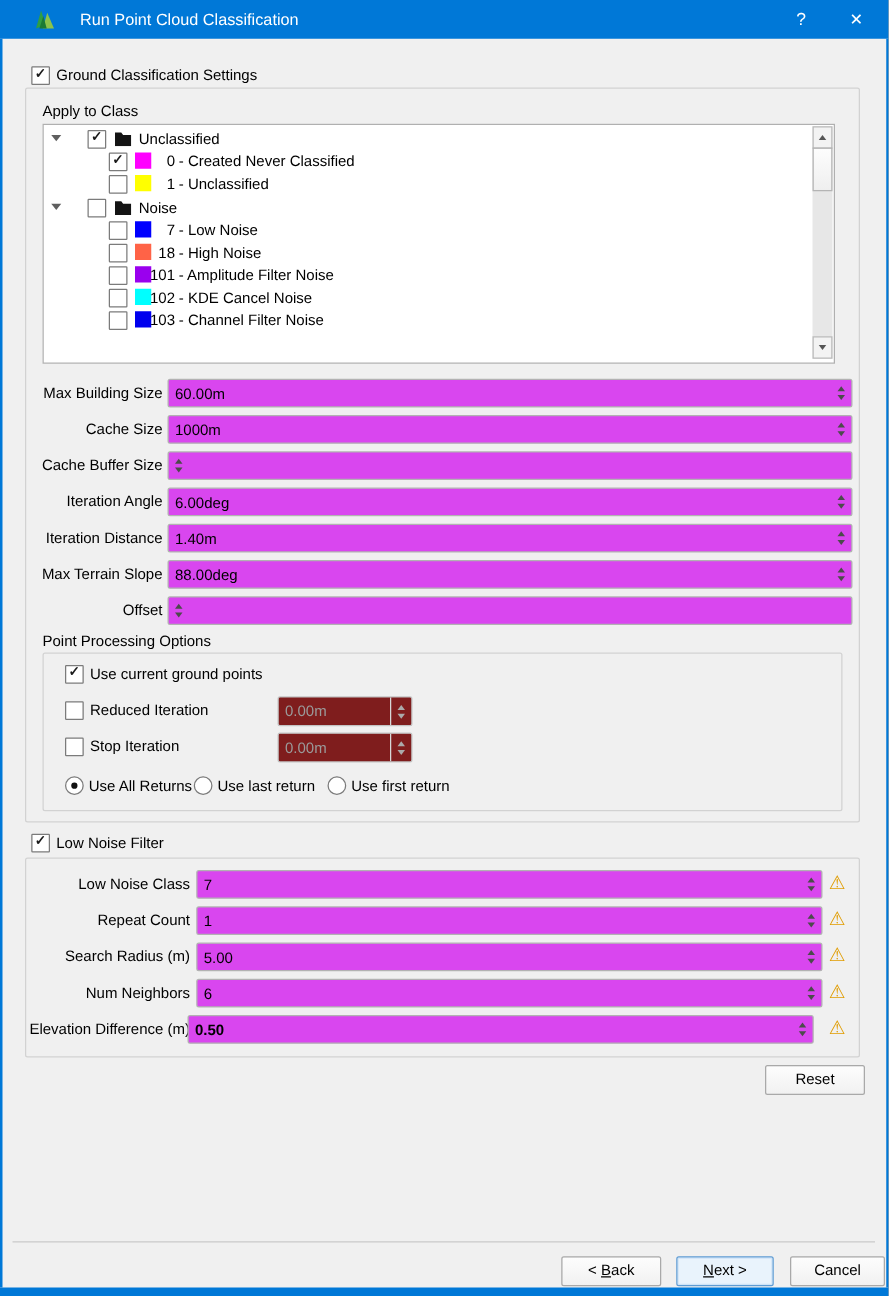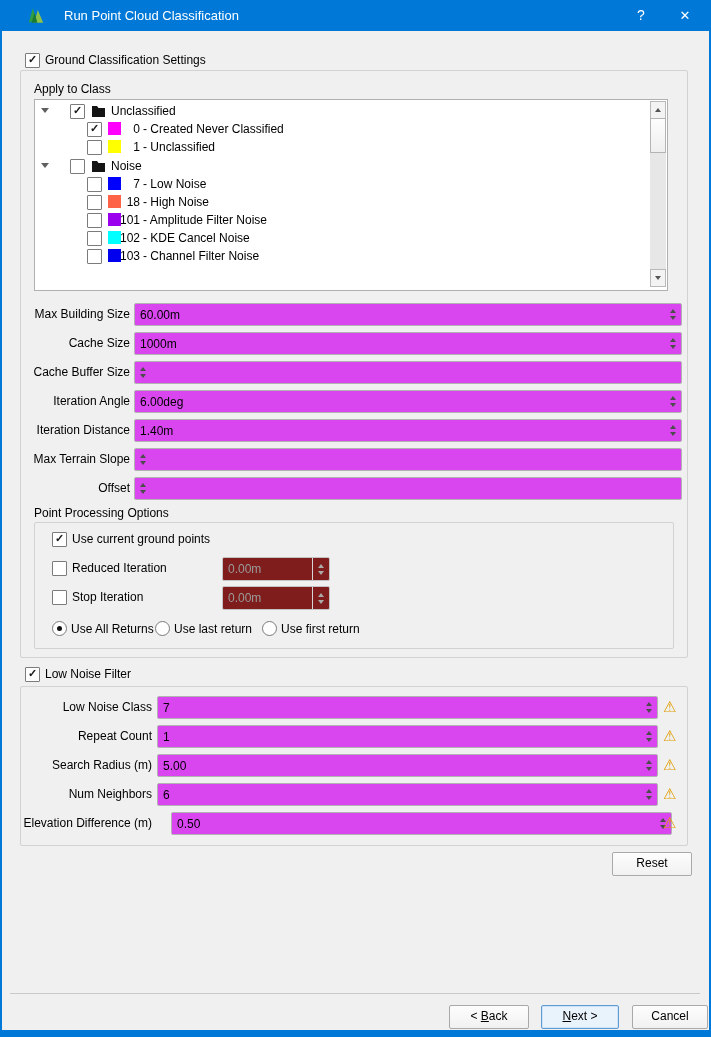--- a/index.html
+++ b/index.html
@@ -216,20 +216,21 @@
   <div class="spin" style="left:134px;top:419px;width:546px;">
     <span class="sval">1.40m</span>
     <span class="sbtns">
         <i class="tu"></i>
         <i class="td"></i>
       </span>
   </div>
 
   <span class="flabel" style="left:20px;top:452px;width:110px;">Max Terrain Slope</span>
   <div class="spin" style="left:134px;top:448px;width:546px;">
+    <span class="sval">88.00deg</span>
     <span class="sbtns">
         <i class="tu"></i>
         <i class="td"></i>
       </span>
   </div>
 
   <span class="flabel" style="left:20px;top:481px;width:110px;">Offset</span>
   <div class="spin" style="left:134px;top:477px;width:546px;">
     <span class="sbtns">
         <i class="tu"></i>
@@ -312,21 +313,21 @@
   <div class="spin" style="left:157px;top:783px;width:499px;">
     <span class="sval">6</span>
     <span class="sbtns">
         <i class="tu"></i>
         <i class="td"></i>
       </span>
   </div>
   <span class="warn" style="left:663px;top:786px;">⚠</span>
 
   <span class="flabel" style="left:20px;top:816px;width:132px;">Elevation Difference (m)</span>
-  <div class="spin" style="left:171px;top:812px;width:499px;">
+  <div class="spin" style="left:150px;top:812px;width:499px;font-weight:bold;">
     <span class="sval">0.50</span>
     <span class="sbtns">
         <i class="tu"></i>
         <i class="td"></i>
       </span>
   </div>
   <span class="warn" style="left:663px;top:815px;">⚠</span>
 
   <div class="btn" style="left:612px;top:852px;width:78px;">Reset</div>
 

